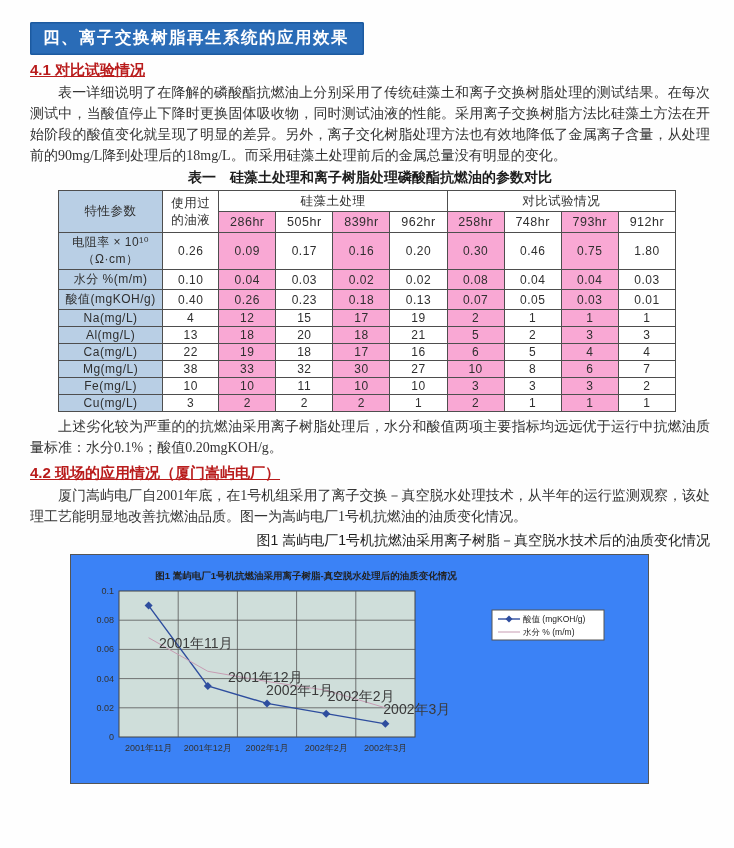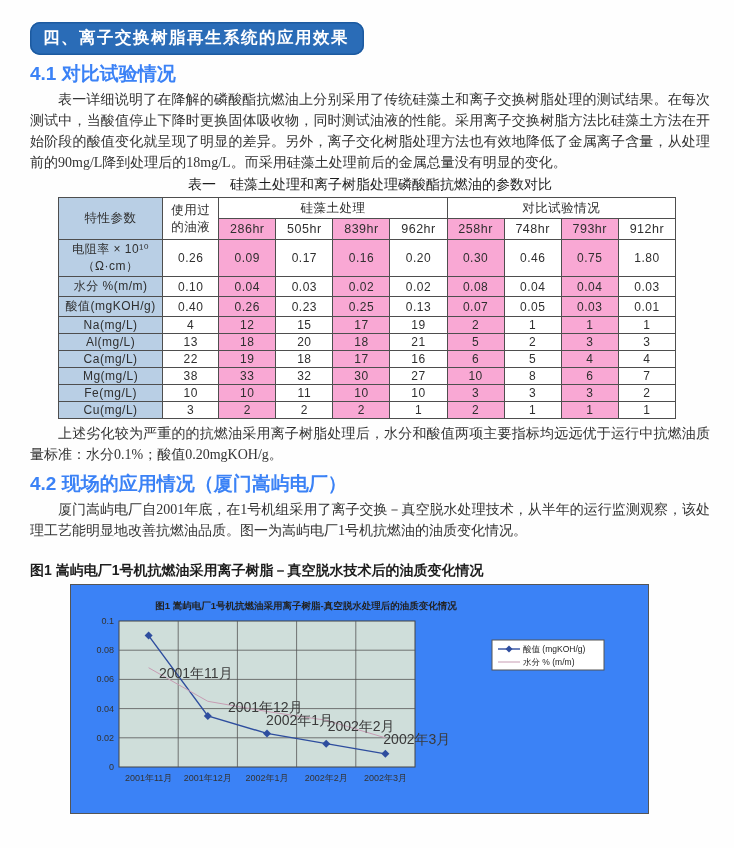--- a/index.html
+++ b/index.html
@@ -6,43 +6,43 @@
   body {
     width:734px; height:848px; background:#ffffff;
     font-family:"Liberation Sans","DejaVu Sans",sans-serif;
     color:#2b2b2b; position:relative; overflow:hidden;
   }
   .page { position:absolute; inset:0; padding:22px 24px 0 30px; box-sizing:border-box; background:#fefefe; }
 
   .banner {
     display:inline-block; background:#2a6cb7; color:#ffffff;
     font-weight:bold; font-size:16.5px; letter-spacing:1.5px;
-    padding:5px 15px 6px 13px; border-radius:10px;
+    padding:5px 15px 6px 13px; border-radius:2px;
     box-shadow:0 0 0 1.5px #1c5aa0 inset;
   }
-  .sub-heading { font-size:19px; font-weight:bold; color:#3b82f6; margin:6px 0 2px 0; }
+  .sub-heading { font-size:15px; font-weight:bold; color:#b91c1c; margin:6px 0 2px 0;text-decoration:underline; }
   .para {
     font-size:14px; line-height:21px; text-align:justify;
     text-indent:2em; margin:2px 0 3px 0; color:#333333;font-family:Liberation Serif, serif;
   }
-  .tbl-caption { text-align:center; font-weight:normal; font-size:14px; margin:3px 0 3px 0; color:#1d1d1d; }
+  .tbl-caption { text-align:center; font-weight:bold; font-size:14px; margin:3px 0 3px 0; color:#1d1d1d; }
 
   table.cmp { border-collapse:collapse; table-layout:fixed; width:618px; margin:0 6px 4px 28px; background:#ffffff; }
   table.cmp th, table.cmp td {
     border:1px solid #4e4e4e; text-align:center; vertical-align:middle;
     font-size:12px; padding:1px 1px; color:#2f2f2f; letter-spacing:0.5px;
     overflow:hidden;
   }
   table.cmp th { font-weight:normal; font-size:12.5px; }
   .c-blue { background:#b9cfe5; }
   .c-pink { background:#f9a8d4; }
   .pre { white-space:pre-line; }
   .hdr-row th { height:18px; }
 
-  .fig-caption { text-align:left; font-weight:bold; font-size:14px; margin:21px 0 4px 0; color:#1d1d1d; }
+  .fig-caption { text-align:right; font-weight:normal; font-size:14px; margin:5px 0 4px 0; color:#1d1d1d; }
   .chart-wrap { width:577px; height:228px; border:1px solid #555555; margin-left:40px; background:#3b82f6; }
   svg text { font-family:"Liberation Sans","DejaVu Sans",sans-serif; }
 </style>
 </head>
 <body>
 
 <div class="page">
 
   <div class="banner">
     <span>四、离子交换树脂再生系统的应用效果</span>
@@ -110,21 +110,21 @@
           <td class="c-pink">0.08</td>
           <td>0.04</td>
           <td class="c-pink">0.04</td>
           <td>0.03</td>
         </tr>
         <tr>
           <td class="c-blue pre">酸值(mgKOH/g)</td>
           <td>0.40</td>
           <td class="c-pink">0.26</td>
           <td>0.23</td>
-          <td class="c-pink">0.25</td>
+          <td class="c-pink">0.18</td>
           <td>0.13</td>
           <td class="c-pink">0.07</td>
           <td>0.05</td>
           <td class="c-pink">0.03</td>
           <td>0.01</td>
         </tr>
         <tr>
           <td class="c-blue pre">Na(mg/L)</td>
           <td>4</td>
           <td class="c-pink">12</td>

